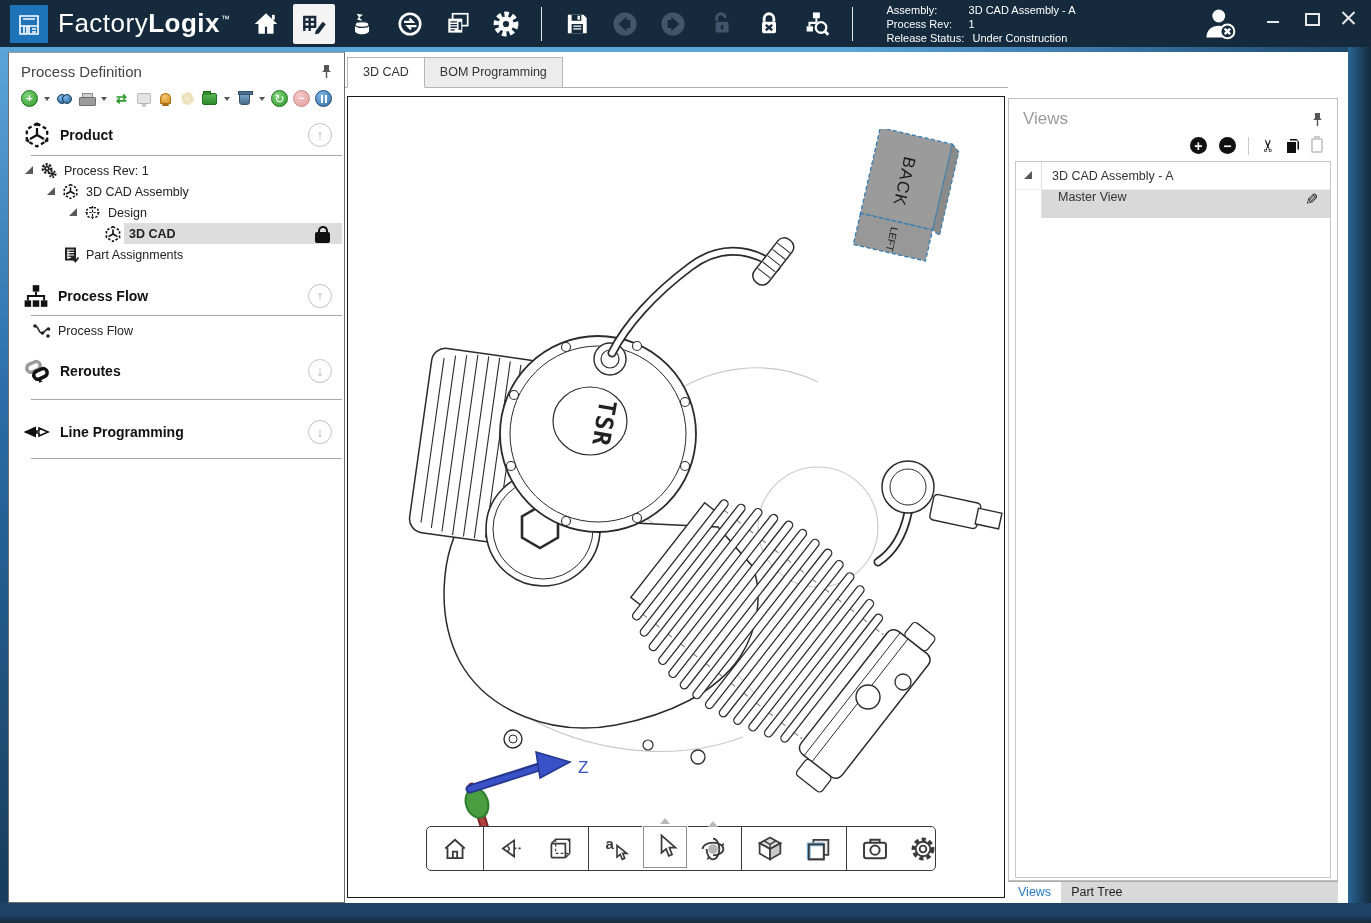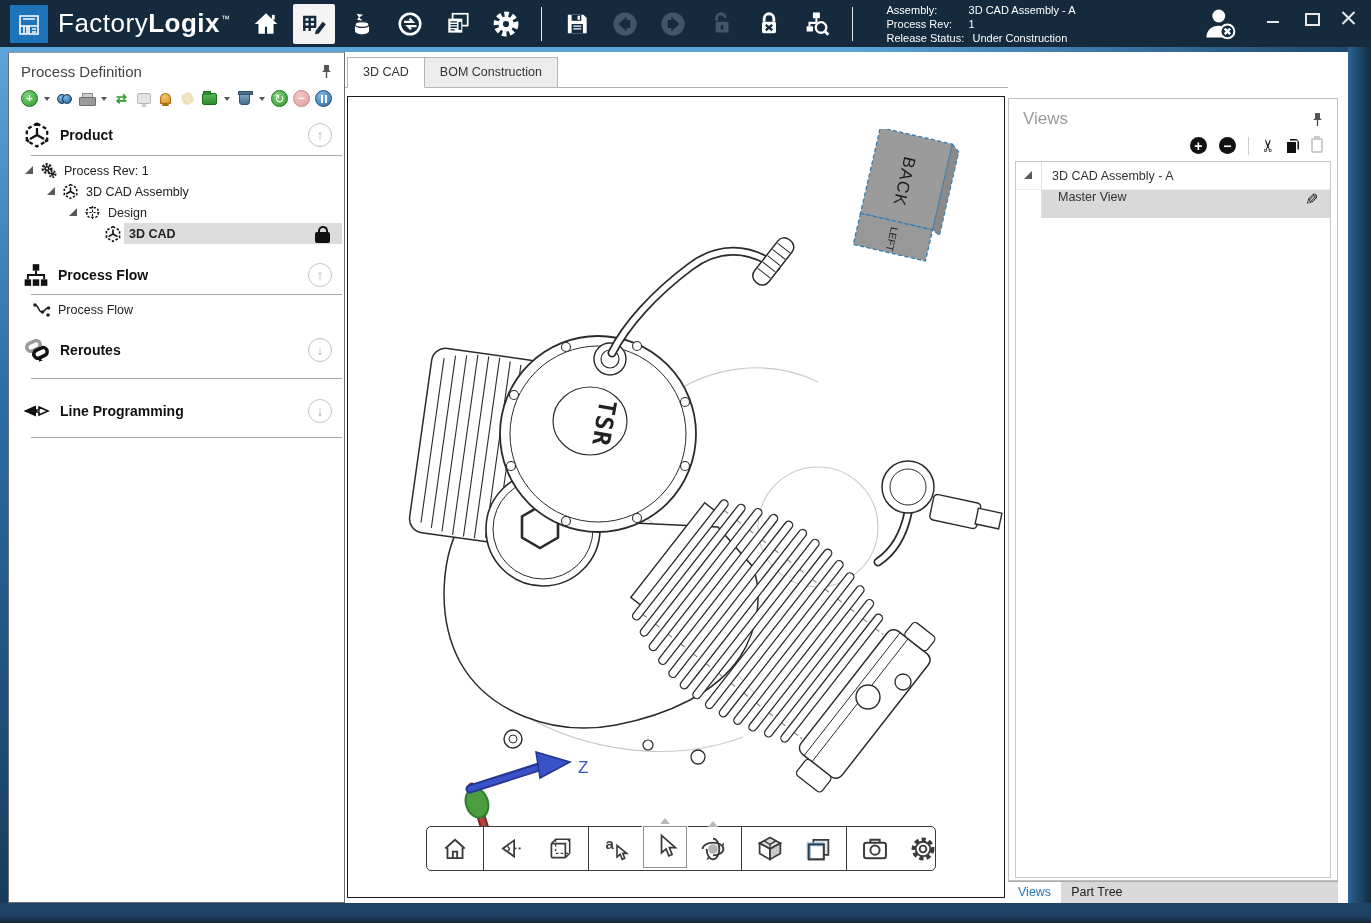--- a/index.html
+++ b/index.html
@@ -382,20 +382,31 @@
         <span class="sel-band"></span>
         <span class="t-icon">
           <svg width="18" height="18" viewBox="0 0 22 22">
               <path d="M11 2l8 4.5v9L11 20l-8-4.5v-9z" fill="none" stroke="#111" stroke-width="2" stroke-dasharray="3 2.2"></path>
               <path d="M11 11V5.5 M11 11l-5.5 3.2 M11 11l5.5 3.2" stroke="#111" stroke-width="2"></path>
             </svg>
         </span>
         <span class="bold">3D CAD</span>
         <span class="lock lock-sm"></span>
       </div>
+      <div class="trow" style="padding-left:48px">
+        <span class="t-icon">
+          <svg width="16" height="17" viewBox="0 0 16 17">
+              <rect x="2" y="1.5" width="11" height="13" fill="#222"></rect>
+              <path d="M4 4h7 M4 6.5h7 M4 9h7 M4 11.5h4" stroke="#fff" stroke-width="1.1"></path>
+              <rect x="4" y="4" width="2.4" height="9" fill="#fff" opacity=".55"></rect>
+              <path d="M10 13l2.5 2.5 3-4" stroke="#222" stroke-width="1.8" fill="none"></path>
+            </svg>
+        </span>
+        <span>Part Assignments</span>
+      </div>
     </div>
 
     <div class="section-head" style="margin-top:6px">
       <svg width="26" height="26" viewBox="0 0 24 24">
         <rect x="9" y="2" width="6" height="6" fill="#111"></rect>
         <path d="M12 8v4 M4.5 16v-4h15v4" stroke="#111" stroke-width="1.8" fill="none"></path>
         <rect x="1.5" y="16" width="6" height="6" fill="#111"></rect>
           <rect x="9" y="16" width="6" height="6" fill="#111"></rect>
           <rect x="16.5" y="16" width="6" height="6" fill="#111"></rect>
       </svg>
@@ -439,21 +450,21 @@
       <span class="s-label">Line Programming</span>
       <span class="spacer"></span>
       <span class="circ-btn">↓</span>
     </div>
     <div class="section-line" style="margin-top:8px"></div>
   </aside>
 
   <section class="main-area">
     <div class="tabstrip">
       <span class="tab active">3D CAD</span>
-      <span class="tab">BOM Construction</span>
+      <span class="tab">BOM Programming</span>
     </div>
 
     <div class="viewport">
 
       <svg class="engine-svg" width="658" height="802" viewBox="0 0 658 802">
         <g stroke="#c9c9c9" stroke-width="1.1" fill="none">
           <path d="M140,300 C120,360 115,420 140,470"></path>
           <path d="M210,470 a65,55 0 0 0 115,25"></path>
           <circle cx="255" cy="470" r="40" stroke-dasharray="4 3"></circle>
           <path d="M320,300 C360,270 420,260 470,285"></path>

